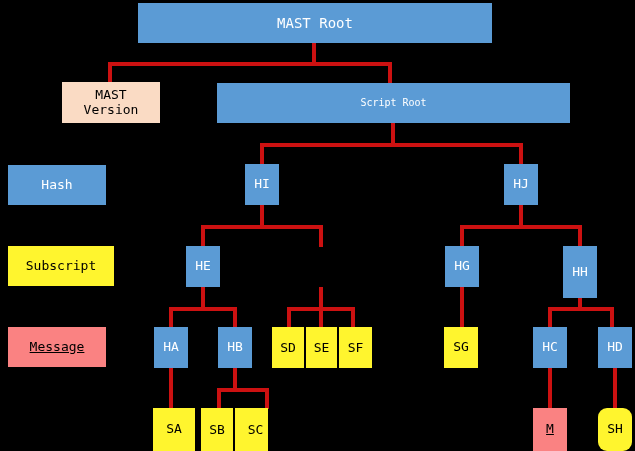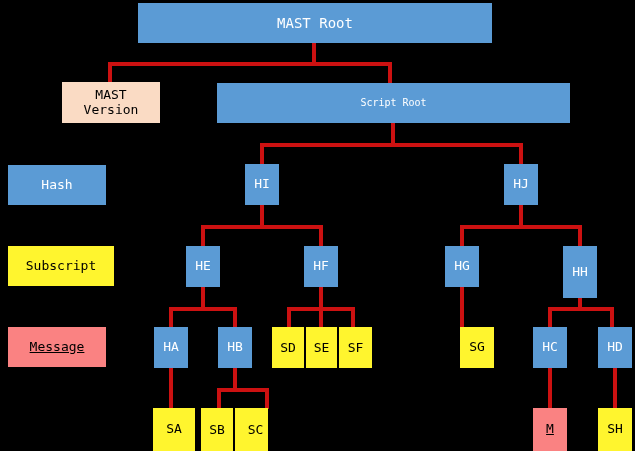--- a/index.html
+++ b/index.html
@@ -131,23 +131,20 @@
   <div class="node n-blue" style="left:245px; top:164px; width:34px; height:41px; font-size:13px;">
     <span>HI</span>
   </div>
   <div class="node n-blue" style="left:504px; top:164px; width:34px; height:41px; font-size:13px;">
     <span>HJ</span>
   </div>
 
   <div class="node n-blue" style="left:186px; top:246px; width:34px; height:41px; font-size:13px;">
     <span>HE</span>
   </div>
-  <div class="node n-blue" style="left:304px; top:246px; width:34px; height:41px; font-size:13px;">
-    <span>HF</span>
-  </div>
   <div class="node n-blue" style="left:445px; top:246px; width:34px; height:41px; font-size:13px;">
     <span>HG</span>
   </div>
   <div class="node n-blue" style="left:563px; top:246px; width:34px; height:52px; font-size:13px;">
     <span>HH</span>
   </div>
 
   <div class="node n-blue" style="left:154px; top:327px; width:34px; height:41px; font-size:13px;">
     <span>HA</span>
   </div>
@@ -160,21 +157,21 @@
       <span>SD</span>
     </div>
     <div class="cell n-yellow" style="width:33px; height:41px;">
       <span>SE</span>
     </div>
     <div class="cell n-yellow" style="width:33px; height:41px;">
       <span>SF</span>
     </div>
   </div>
 
-  <div class="node n-yellow" style="left:444px; top:327px; width:34px; height:41px; font-size:13px;margin-left:16px;">
+  <div class="node n-yellow" style="left:444px; top:327px; width:34px; height:41px; font-size:13px;">
     <span>SG</span>
   </div>
 
   <div class="node n-blue" style="left:598px; top:327px; width:34px; height:41px; font-size:13px;">
     <span>HD</span>
   </div>
   <div class="node n-blue" style="left:533px; top:327px; width:34px; height:41px; font-size:13px;">
     <span>HC</span>
   </div>
 
@@ -187,17 +184,17 @@
       <span>SB</span>
     </div>
     <div class="cell n-yellow" style="width:33px; height:43px;padding-left:8px;">
       <span>SC</span>
     </div>
   </div>
 
   <div class="node n-pink" style="left:533px; top:408px; width:34px; height:43px; font-size:13px;">
     <span>M</span>
   </div>
-  <div class="node n-yellow" style="left:598px; top:408px; width:34px; height:43px; font-size:13px;">
+  <div class="node n-yellow" style="left:598px; top:408px; width:34px; height:43px; font-size:13px;border-radius:9px;">
     <span>SH</span>
   </div>
 
 </div>
 
 </body></html>

